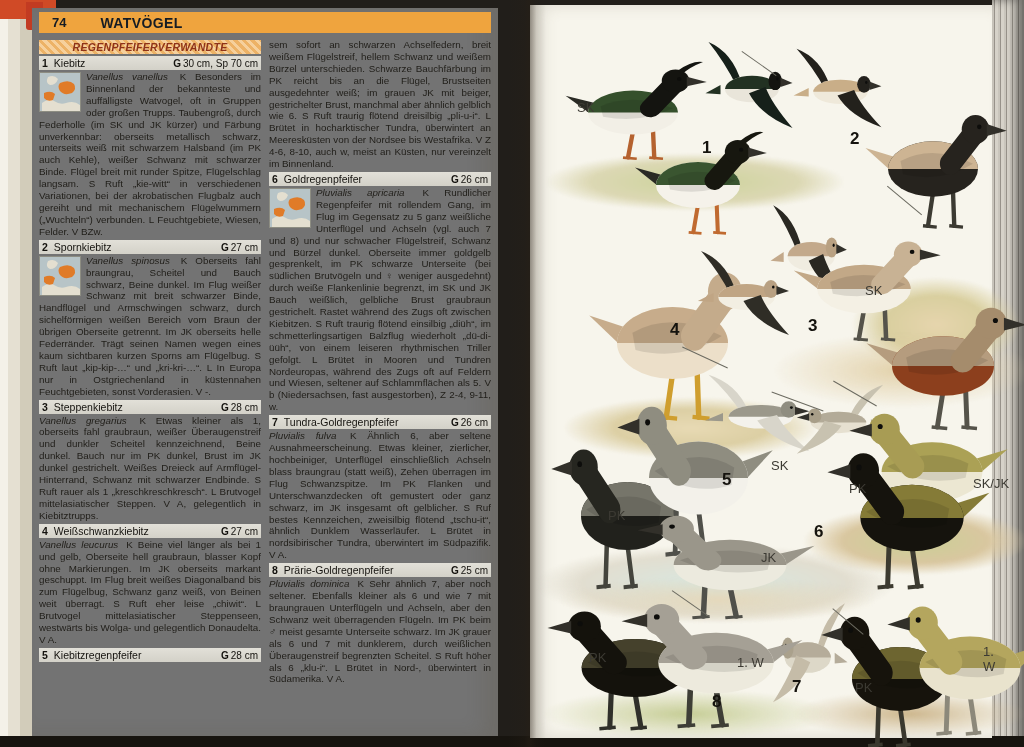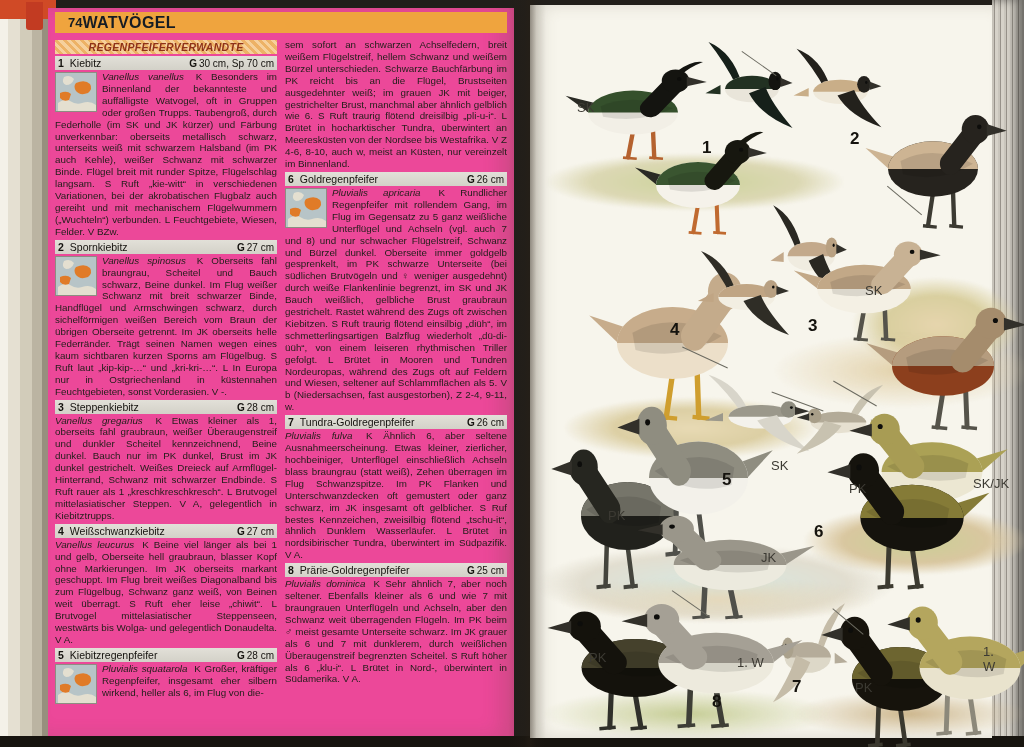--- a/index.html
+++ b/index.html
@@ -15,26 +15,26 @@
   .corner-red{position:absolute;left:0;top:0;width:56px;height:19px;background:#d04a26;}
   .red-tab{position:absolute;left:26px;top:2px;width:17px;height:28px;background:#c23b22;border-radius:0 0 3px 3px;}
   .page-stack{position:absolute;right:0;top:0;width:32px;height:747px;
     background:repeating-linear-gradient(90deg,#c9c5bc 0 2px,#97928a 2px 3px,#d6d2c9 3px 6px);
     box-shadow:inset -8px 0 10px rgba(0,0,0,.45);}
   .bottom-shadow{position:absolute;left:0;bottom:0;width:1024px;height:11px;background:#17140f;}
   .gutter{position:absolute;left:508px;top:0;width:38px;height:747px;z-index:40;pointer-events:none;
     background:linear-gradient(90deg,rgba(40,32,22,0) 0,rgba(40,32,22,.22) 42%,rgba(40,32,22,.48) 55%,rgba(40,32,22,.12) 75%,rgba(40,32,22,0) 100%);}
 
   
-  .page-left{position:absolute;left:48px;top:8px;width:466px;height:728px;background:#ec4899;
+  .page-left{position:absolute;left:32px;top:8px;width:466px;height:728px;background:#737373;
     box-shadow:inset -14px 0 18px rgba(90,75,55,.18);}
   .topbar{position:absolute;left:7px;top:4px;width:452px;height:21px;background:#efa43e;
     display:flex;align-items:center;color:#151c24;font-weight:bold;}
   .topbar .pnum{font-size:13px;margin-left:13px;}
-  .topbar .ptitle{font-size:16px;letter-spacing:.4px;}
+  .topbar .ptitle{font-size:14px;margin-left:34px;letter-spacing:.4px;}
   .cols{position:absolute;left:7px;top:31px;width:452px;height:694px;display:flex;gap:8px;overflow:hidden;}
   .col{width:222px;height:694px;overflow:hidden;}
   .family-heading{height:14px;margin:1px 0 2px 0;
     background:repeating-linear-gradient(45deg,#f6d09c 0 3px,#edb266 3px 6px);
     color:#8e3219;font-weight:bold;font-size:10.5px;text-align:center;line-height:14px;letter-spacing:.3px;font-style:italic;}
   .ehead{display:flex;align-items:baseline;background:linear-gradient(#e2e0d8,#d3d1c8);
     padding:1px 3px;margin:1px 0 1px 0;}
   .enum{font-weight:bold;font-size:10.5px;margin-right:6px;color:#14120e;}
   .ename{font-weight:normal;font-size:10.5px;color:#14120e;}
   .esize{margin-left:auto;font-size:10px;color:#14120e;}
@@ -161,27 +161,20 @@
           <span data-interactable="false">K Beine viel länger als bei 1 und gelb, Oberseite hell graubraun, blasser Kopf ohne Markierungen. Im JK oberseits markant geschuppt. Im Flug breit weißes Diagonalband bis zum Flügelbug, Schwanz ganz weiß, von Beinen weit überragt. S Ruft eher leise „chiwit“. L Brutvogel mittelasiatischer Steppenseen, westwärts bis Wolga- und gelegentlich Donaudelta. V A.</span>
         </p>
       </div>
 
       <div data-interactable="false">
         <div class="ehead" data-interactable="false">
           <span class="enum" data-interactable="false">5</span>
           <span class="ename" data-interactable="false">Kiebitzregenpfeifer</span>
           <span class="esize" data-interactable="false"><b data-interactable="false">G</b><span data-interactable="false">28 cm</span></span>
         </div>
-        <p class="etext" data-interactable="false">
-          <svg class="map" viewBox="0 0 40 38" preserveAspectRatio="none" data-interactable="false">
-              <use href="#s-map"></use>
-            </svg>
-          <i data-interactable="false">Pluvialis squatarola</i>
-          <span data-interactable="false">K Großer, kräftiger Regenpfeifer, insgesamt eher silbern wirkend, heller als 6, im Flug von die-</span>
-        </p>
       </div>
     </div>
 
     <div class="col" data-interactable="false">
       <p class="etext" data-interactable="false">sem sofort an schwarzen Achselfedern, breit weißem Flügelstreif, hellem Schwanz und weißem Bürzel unterschieden. Schwarze Bauchfärbung im PK reicht bis an die Flügel, Brustseiten ausgedehnter weiß; im grauen JK mit beiger, gestrichelter Brust, manchmal aber ähnlich gelblich wie 6. S Ruft traurig flötend dreisilbig „pli-u-i“. L Brütet in hocharktischer Tundra, überwintert an Meeresküsten von der Nordsee bis Westafrika. V Z 4-6, 8-10, auch w, meist an Küsten, nur vereinzelt im Binnenland.</p>
 
       <div data-interactable="false">
         <div class="ehead" data-interactable="false">
           <span class="enum" data-interactable="false">6</span>
           <span class="ename" data-interactable="false">Goldregenpfeifer</span>

